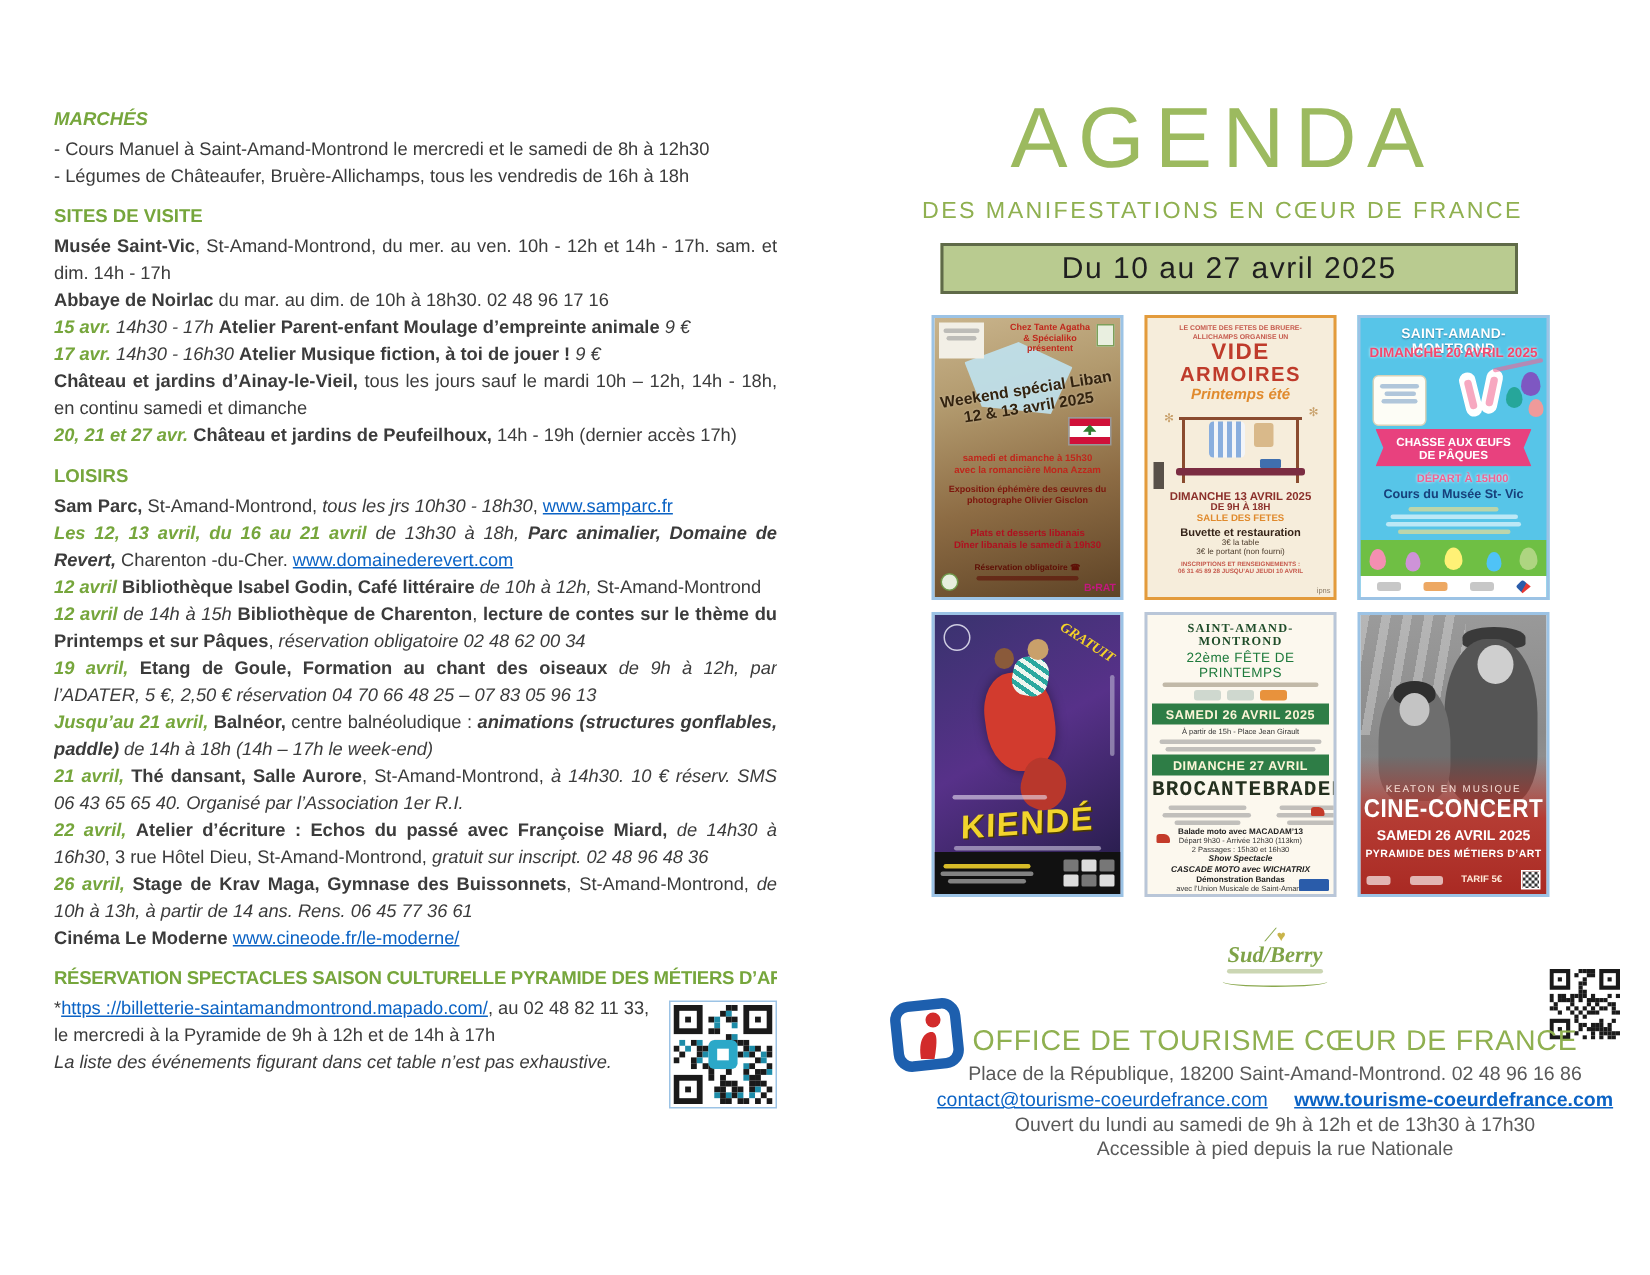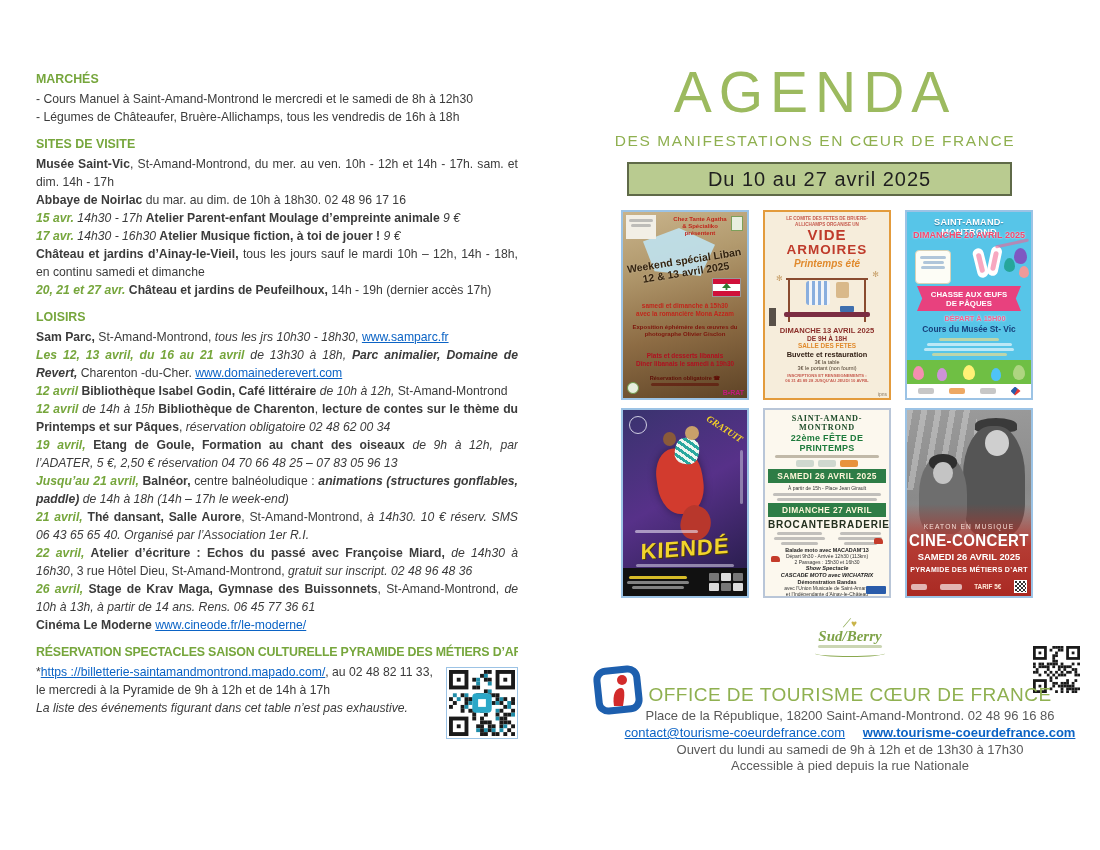--- a/index.html
+++ b/index.html
@@ -3,21 +3,21 @@
 <meta charset="utf-8">
 <style>
   html,body{margin:0;padding:0;background:#fff;}
   .page{position:relative;width:1100px;height:850px;background:#fff;overflow:hidden;
         font-family:"Liberation Sans",sans-serif;color:#3b3b3b;}
 
   
   .leftcol{position:absolute;left:36px;top:70px;width:482px;height:778px;overflow:hidden;
            font-size:12.2px;line-height:18px;text-align:justify;}
   .lhead{color:#76a63c;font-weight:bold;font-size:12.4px;margin:9px 0 2px 0;}
-  .lhead.first{margin-top:0;}
+  .lhead.first{margin-top:0;font-style:italic;}
   .lhead.nowrap{white-space:nowrap;letter-spacing:-0.2px;}
   .lp{margin:0;}
   .seg-b{font-weight:bold}
   .seg-i{font-style:italic}
   .seg-bi{font-weight:bold;font-style:italic}
   .seg-g{color:#76a63c;font-weight:bold;font-style:italic}
   .seg-gh{color:#76a63c;font-weight:bold}
   .seg-link{color:#0b63c5;text-decoration:underline}
   .alignr{text-align:right}
   .alignl{text-align:left}
@@ -137,30 +137,30 @@
   .p-kiende .bar .txt{width:62px;}
   .p-kiende .logos{display:grid;grid-template-columns:repeat(3,10px);gap:2px;}
   .p-kiende .lg{width:10px;height:8px;background:#777;border-radius:1px;}
   .p-kiende .lg.w{background:#ddd;}
 
   
   .p-print{background:#fcf8ee;border-color:#b9c6d8;}
   .p-print .inner{position:absolute;inset:0;padding:4px 3px;text-align:center;}
   .p-print .city{font-family:"Liberation Serif",serif;font-weight:bold;color:#1f4d2a;
       font-size:8.2px;letter-spacing:.8px;}
-  .p-print .fete{color:#1e7a3c;font-weight:700;font-size:9px;letter-spacing:.3px;margin-top:1px;}
+  .p-print .fete{color:#1e7a3c;font-weight:400;font-size:9px;letter-spacing:.3px;margin-top:1px;}
   .p-print .logorow{display:flex;justify-content:center;gap:4px;margin:2px 0;}
   .p-print .chip{width:18px;height:7px;background:#cfd8cf;border-radius:2px;}
   .p-print .chip.o{background:#e8923c;}
   .p-print .band{background:#2e7d46;color:#fdf6d8;font-weight:800;font-size:8.4px;
       padding:2px 0;margin:2px 0;letter-spacing:.4px;}
   .p-print .sub{font-size:5px;color:#333;}
   .p-print .cols{display:flex;margin-top:1px;}
   .p-print .col{flex:1;}
-  .p-print .colh{font-family:Liberation Sans, sans-serif;font-weight:bold;font-size:10px;
+  .p-print .colh{font-family:Liberation Mono, monospace;font-weight:bold;font-size:14px;
       letter-spacing:.8px;color:#24301f;}
   .p-print .tiny{font-size:5px;color:#333;line-height:6px;}
   .p-print .tinyb{font-size:5.4px;color:#222;font-weight:bold;line-height:6.4px;}
   .p-print .tinyi{font-size:5.6px;color:#222;font-weight:bold;font-style:italic;line-height:6.6px;}
   .p-print .moto{position:absolute;width:9px;height:6px;background:#c43b2a;border-radius:2px 4px 1px 1px;}
   .p-print .berry{position:absolute;right:3px;bottom:2px;width:20px;height:8px;background:#2a5caa;border-radius:1px;}
 
   
   .p-cine{background:linear-gradient(175deg,#9b9b9b 0%,#8a8a8a 45%,#a5a5a5 100%);}
   .p-cine .light{left:0;top:0;width:70px;height:80px;opacity:.35;

